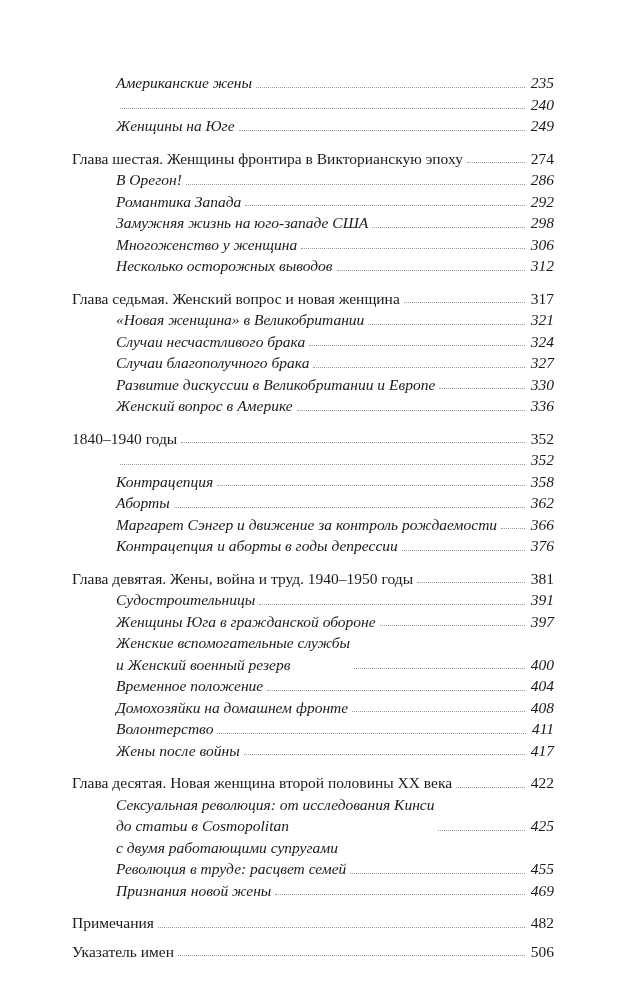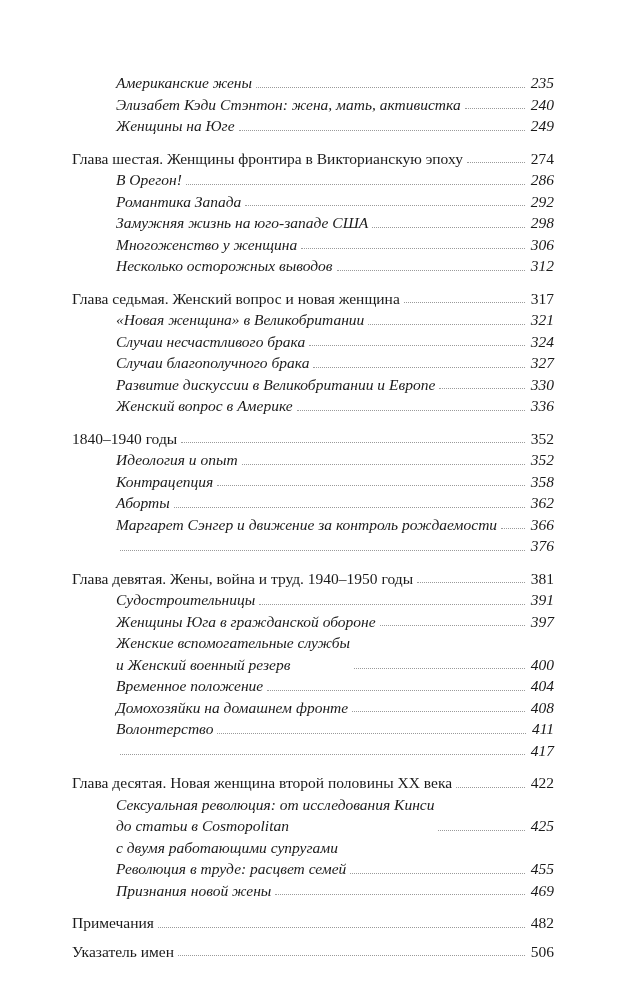--- a/index.html
+++ b/index.html
@@ -22,23 +22,20 @@
 <div id="toc">
     <div class="group">
       <div class="entry sub">
         <span class="title">
           <span class="line">Американские жены</span>
         </span>
         <span class="leader"></span>
         <span class="page">235</span>
       </div>
       <div class="entry sub">
-        <span class="title">
-          <span class="line">Элизабет Кэди Стэнтон: жена, мать, активистка</span>
-        </span>
         <span class="leader"></span>
         <span class="page">240</span>
       </div>
       <div class="entry sub">
         <span class="title">
           <span class="line">Женщины на Юге</span>
         </span>
         <span class="leader"></span>
         <span class="page">249</span>
       </div>
@@ -133,23 +130,20 @@
     </div>
     <div class="group">
       <div class="entry">
         <span class="title">
           <span class="line">1840–1940 годы</span>
         </span>
         <span class="leader"></span>
         <span class="page">352</span>
       </div>
       <div class="entry sub">
-        <span class="title">
-          <span class="line">Идеология и опыт</span>
-        </span>
         <span class="leader"></span>
         <span class="page">352</span>
       </div>
       <div class="entry sub">
         <span class="title">
           <span class="line">Контрацепция</span>
         </span>
         <span class="leader"></span>
         <span class="page">358</span>
       </div>
@@ -161,20 +155,23 @@
         <span class="page">362</span>
       </div>
       <div class="entry sub">
         <span class="title">
           <span class="line">Маргарет Сэнгер и движение за контроль рождаемости</span>
         </span>
         <span class="leader"></span>
         <span class="page">366</span>
       </div>
       <div class="entry sub">
+        <span class="title">
+          <span class="line">Контрацепция и аборты в годы депрессии</span>
+        </span>
         <span class="leader"></span>
         <span class="page">376</span>
       </div>
     </div>
     <div class="group">
       <div class="entry">
         <span class="title">
           <span class="line">Глава девятая. Жены, война и труд. 1940–1950 годы</span>
         </span>
         <span class="leader"></span>
@@ -217,20 +214,23 @@
         <span class="page">408</span>
       </div>
       <div class="entry sub">
         <span class="title">
           <span class="line">Волонтерство</span>
         </span>
         <span class="leader"></span>
         <span class="page">411</span>
       </div>
       <div class="entry sub">
+        <span class="title">
+          <span class="line">Жены после войны</span>
+        </span>
         <span class="leader"></span>
         <span class="page">417</span>
       </div>
     </div>
     <div class="group">
       <div class="entry">
         <span class="title">
           <span class="line">Глава десятая. Новая женщина второй половины XX века</span>
         </span>
         <span class="leader"></span>

